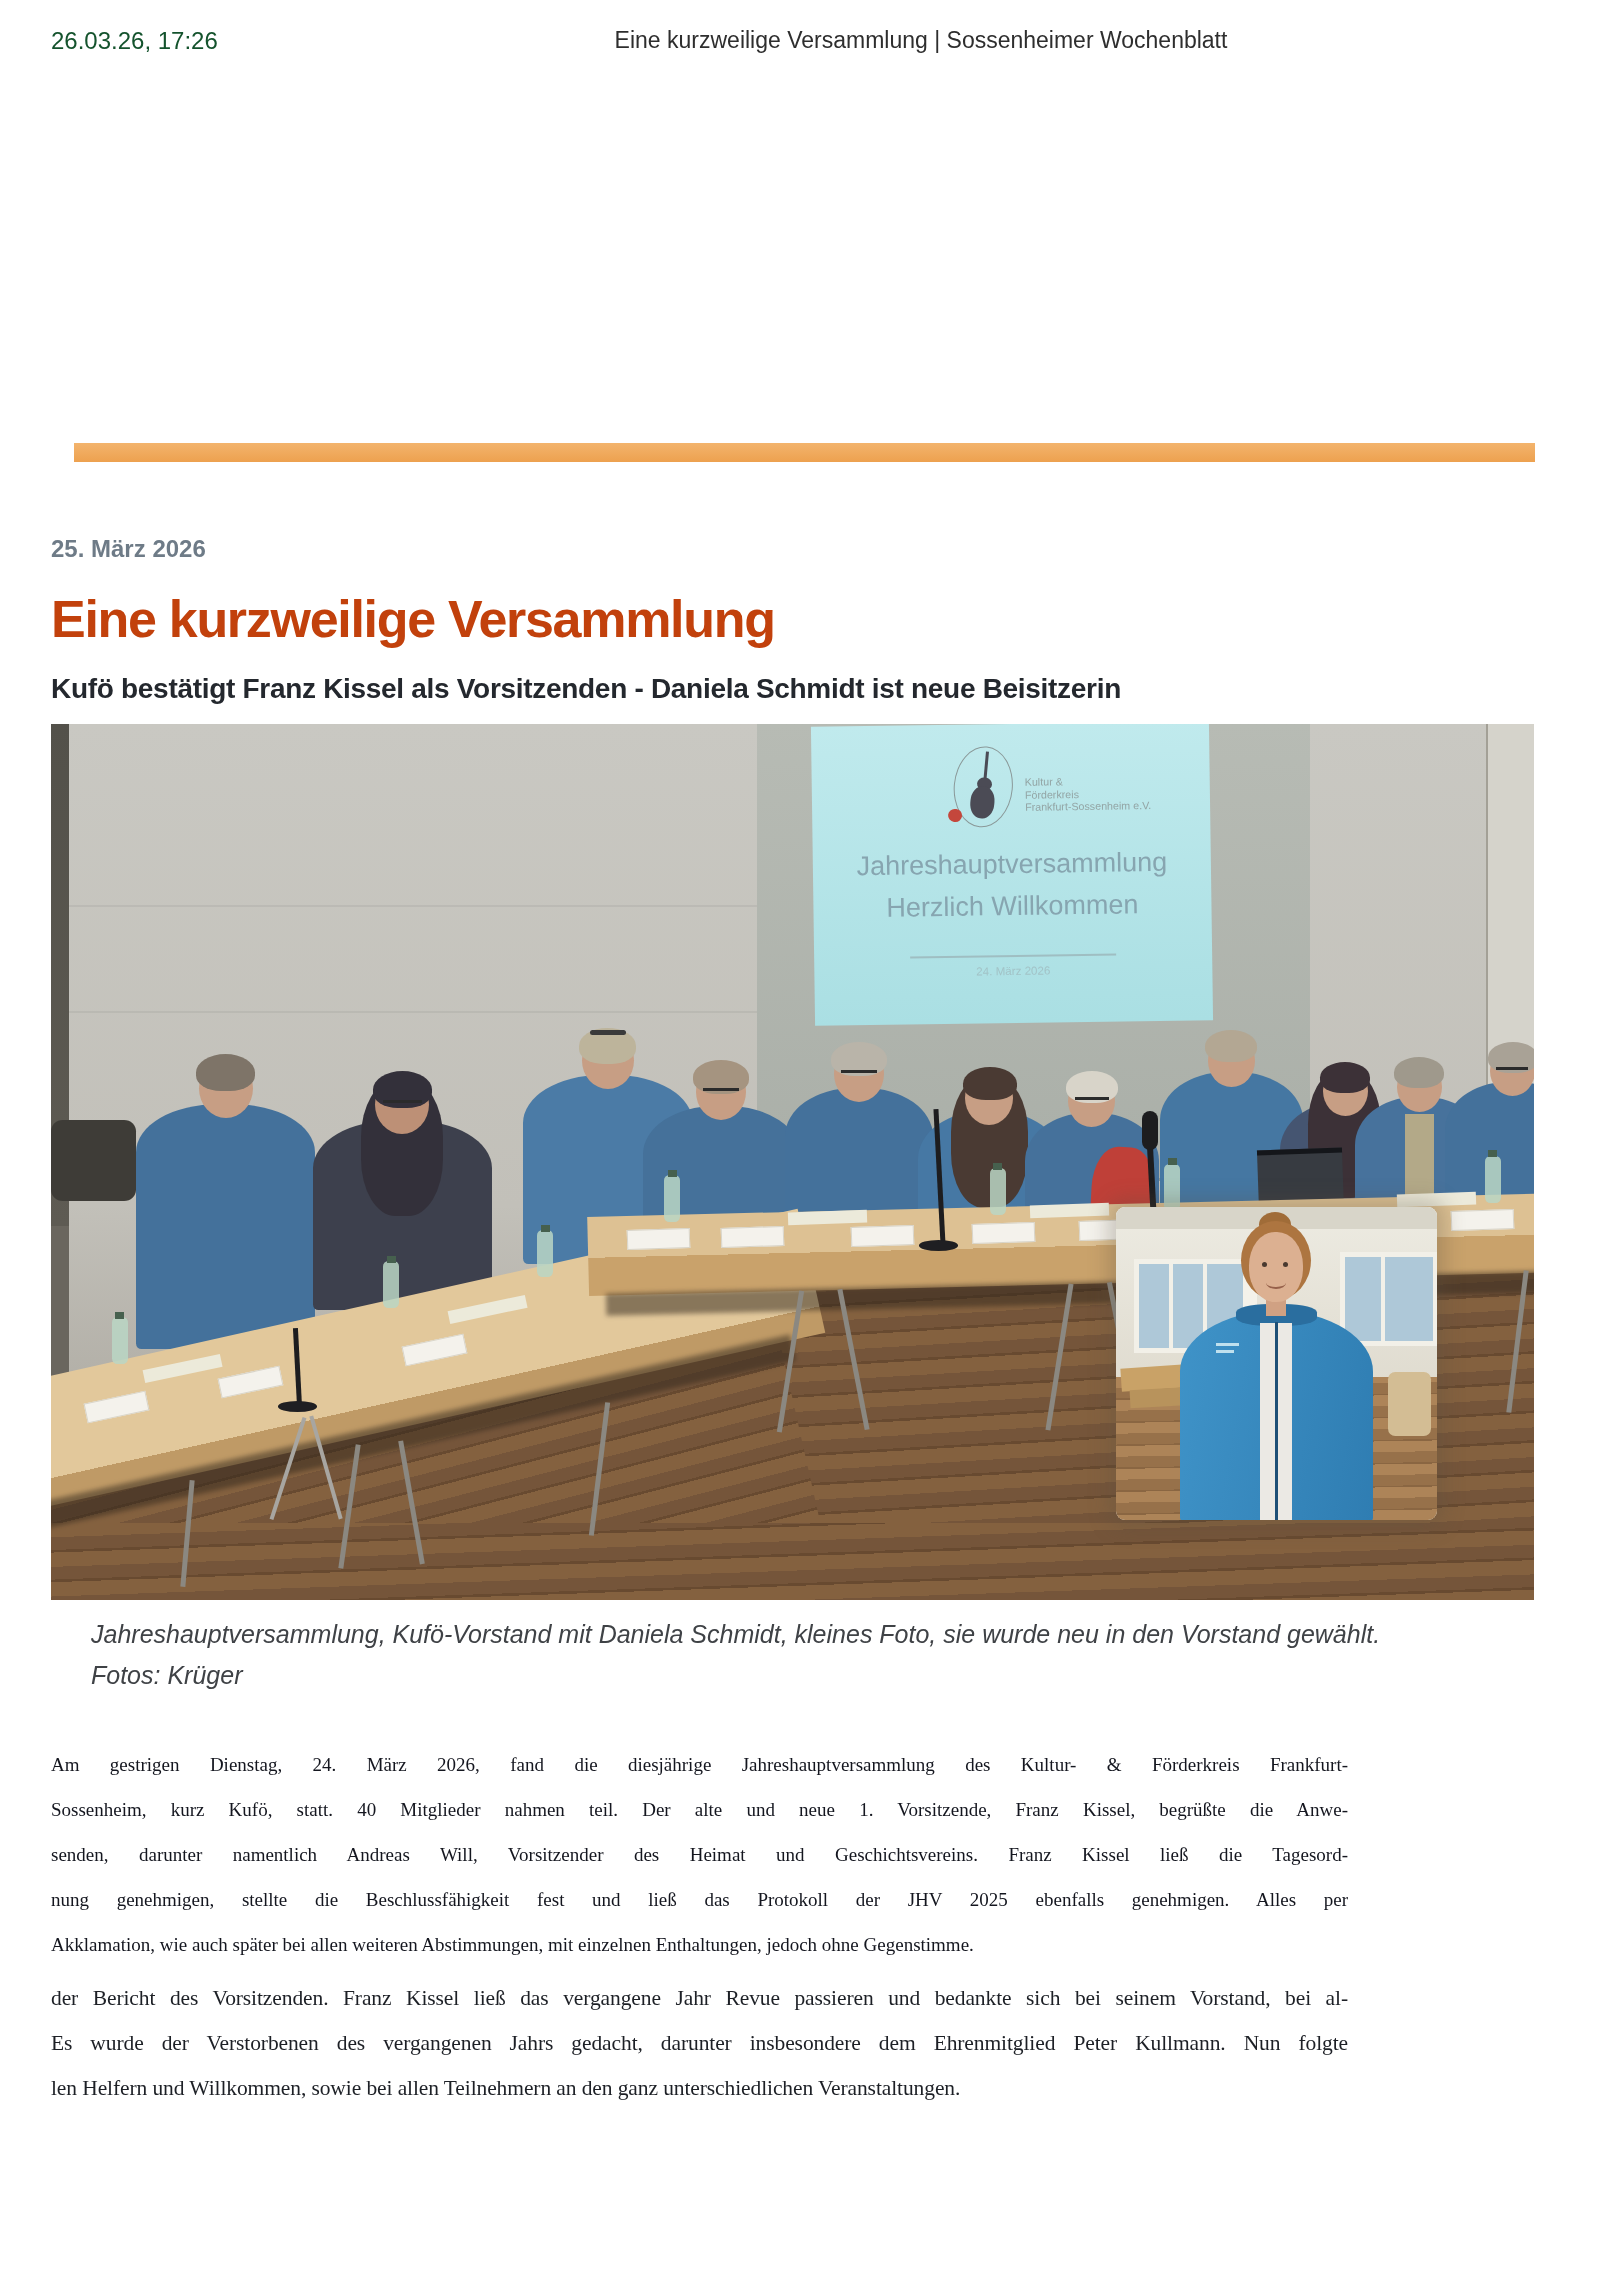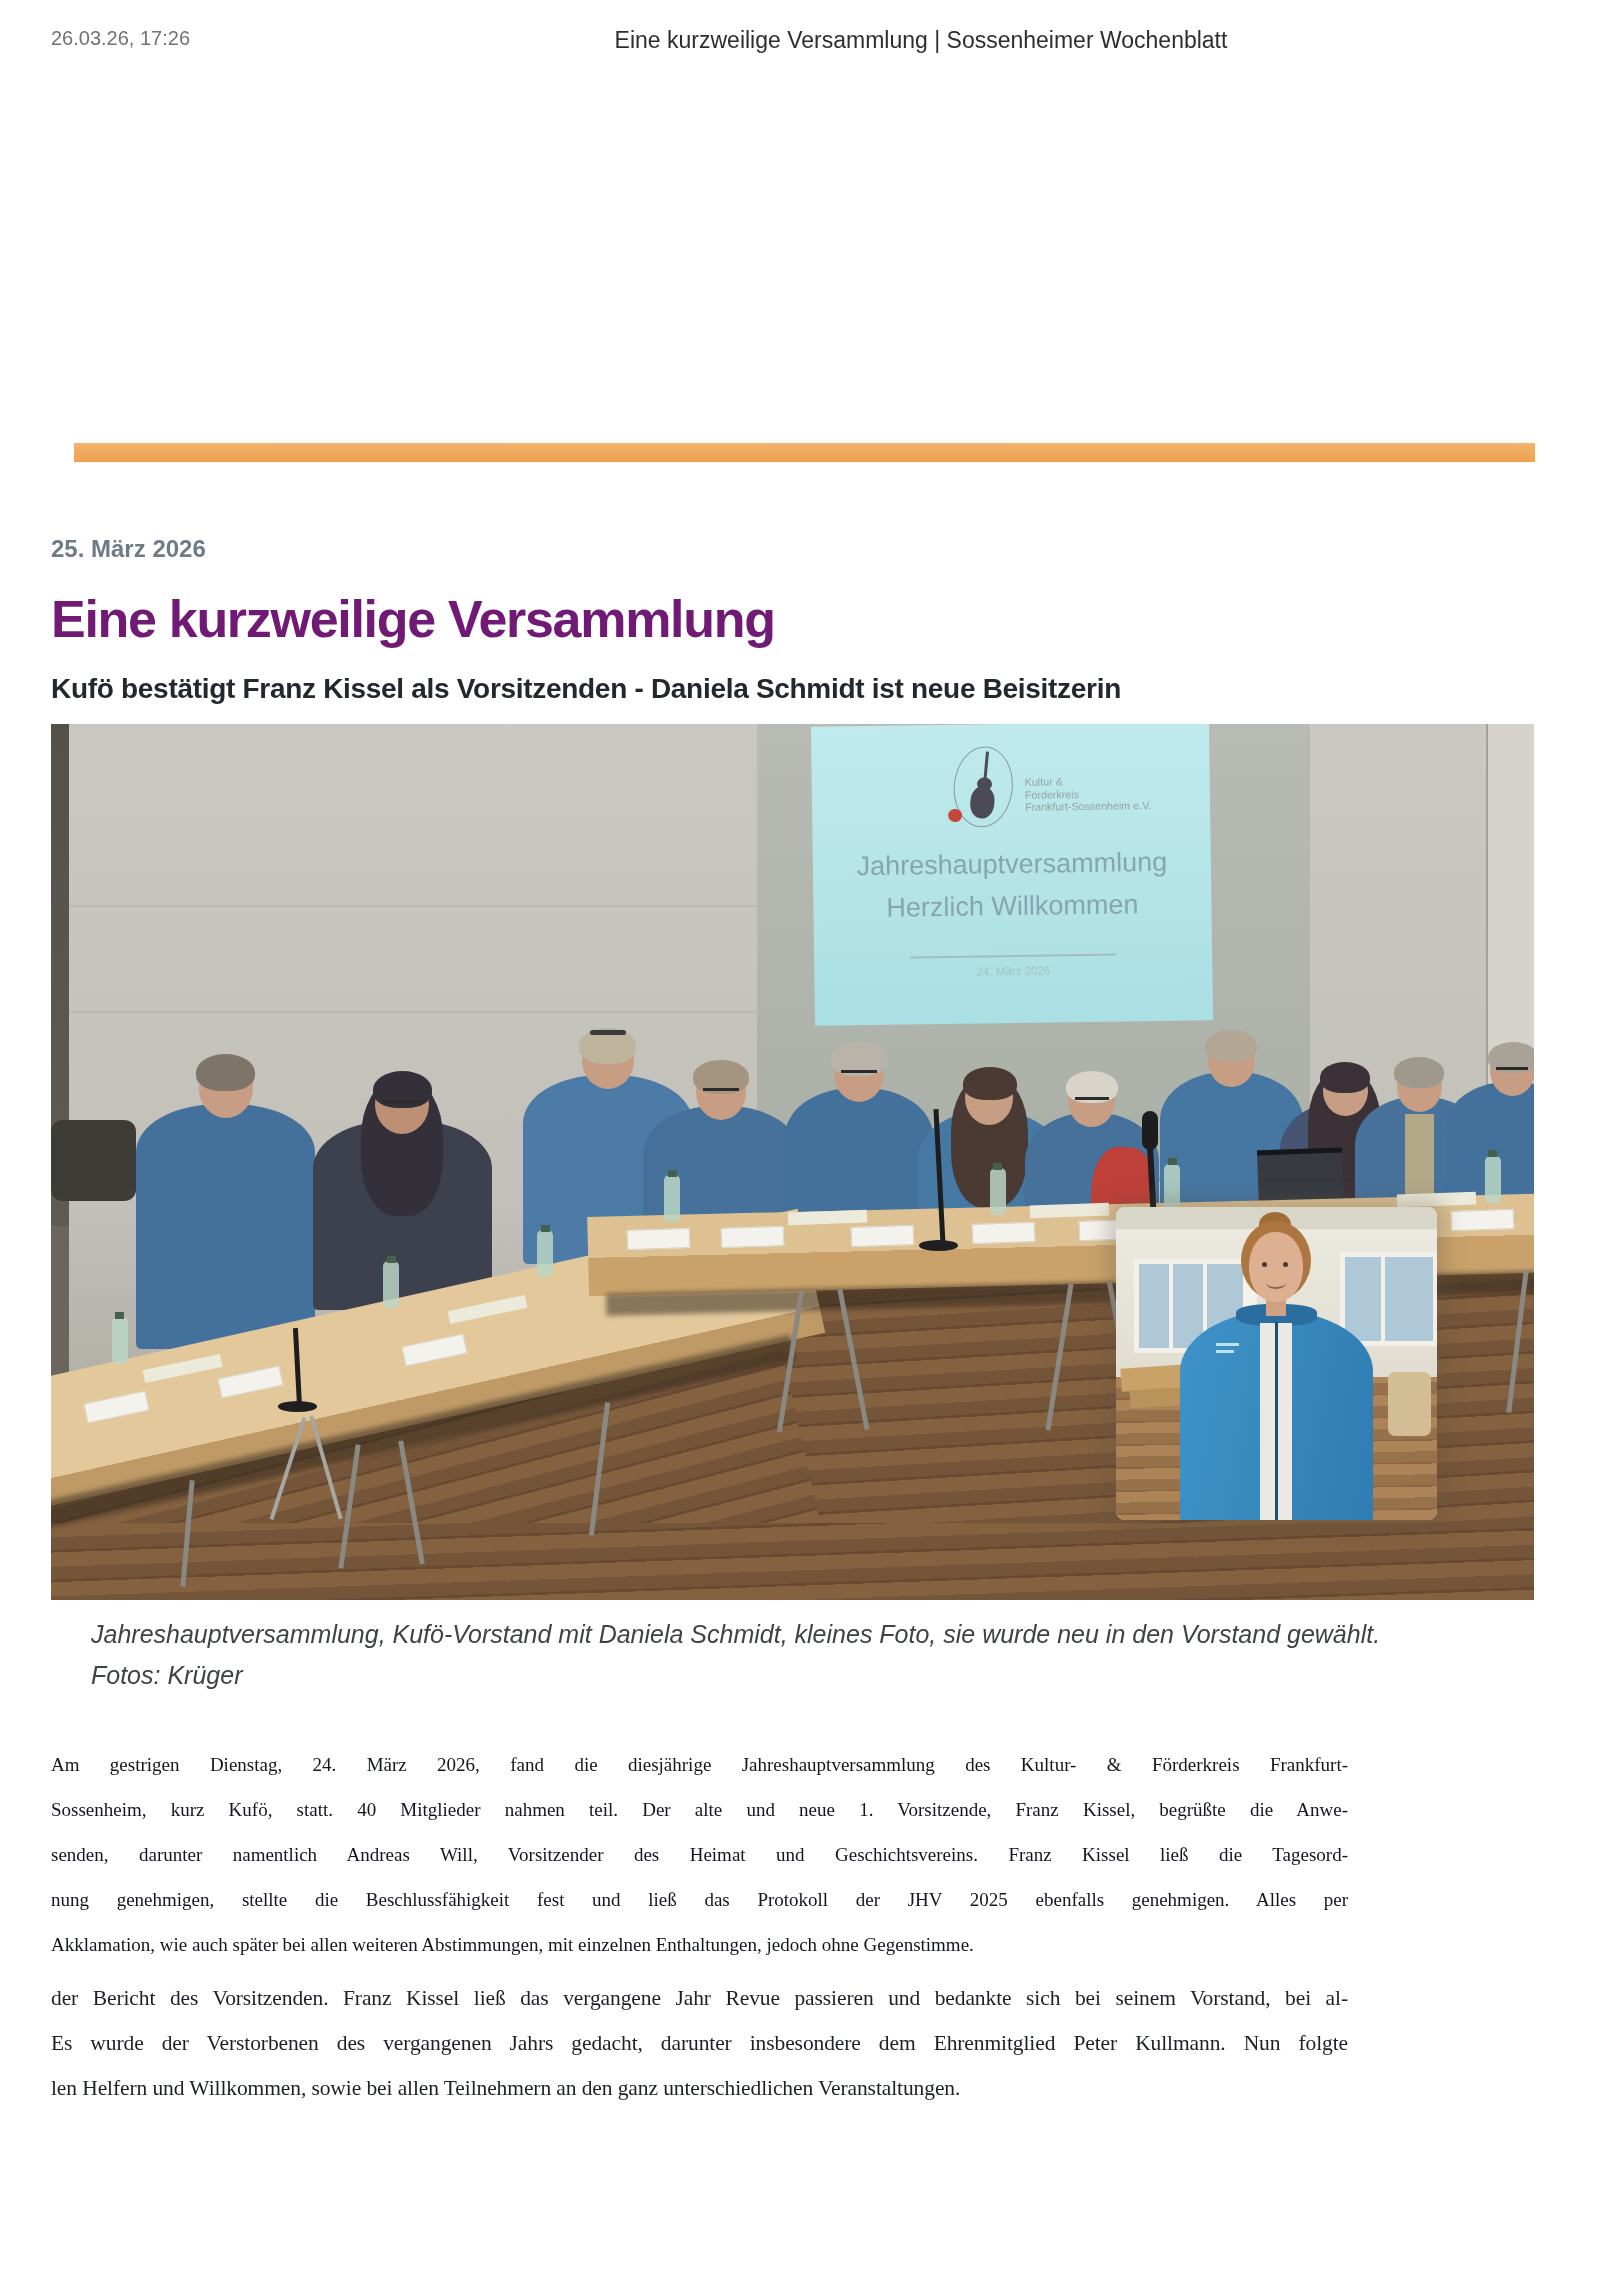--- a/index.html
+++ b/index.html
@@ -1,28 +1,28 @@
 <!DOCTYPE html>
 <html style="font-size:14.3px"><head>
 <meta charset="utf-8">
 <style>
   html,body{margin:0;padding:0;background:#ffffff;}
   .page{position:relative;width:1618px;height:2293px;background:#ffffff;overflow:hidden;
         font-family:"Liberation Sans",sans-serif;}
   .abs{position:absolute;}
 
   
-  .hdr-ts{left:51px;top:27px;font-size:20px;color:#737373;}
+  .hdr-ts{left:51px;top:27px;font-size:24px;color:#14532d;}
   .hdr-title{left:921px;top:27px;transform:translateX(-50%);font-size:23px;color:#2e2e2e;white-space:nowrap;}
 
   
   .accent-bar{left:74px;top:443px;width:1461px;height:19px;
               background:linear-gradient(180deg,#f3b46d,#eda14f);}
   .art-date{left:51px;top:535px;font-size:24px;font-weight:bold;color:#6e7b87;}
-  .headline{left:51px;top:589px;font-size:52px;font-weight:bold;color:#701a75;letter-spacing:-1.3px;}
+  .headline{left:51px;top:589px;font-size:52px;font-weight:bold;color:#c2410c;letter-spacing:-1.3px;}
   .subhead{left:51px;top:673px;font-size:28px;font-weight:bold;color:#24282e;letter-spacing:-0.3px;}
 
   
   #main-photo{left:51px;top:724px;width:1483px;height:876px;overflow:hidden;
               background:linear-gradient(180deg,#c9c8c2 0%,#c2c0b9 55%,#b3b0a8 75%,#aba89f 100%);}
   .rightwall{left:1437px;top:0;width:47px;height:573px;background:#d5d3cb;}
   .corner-line{left:1435px;top:0;width:1.8px;height:564px;background:#a3a096;}
   .wall-seam{left:1160px;top:456px;width:323px;height:1.8px;background:#a6a198;}
   .wall-ln{background:rgba(0,0,0,0.05);}
   .screen-board{left:706px;top:0;width:553px;height:454px;

